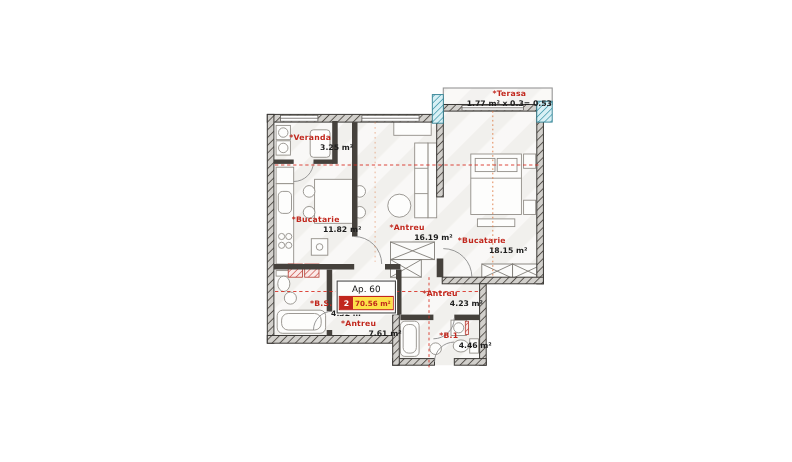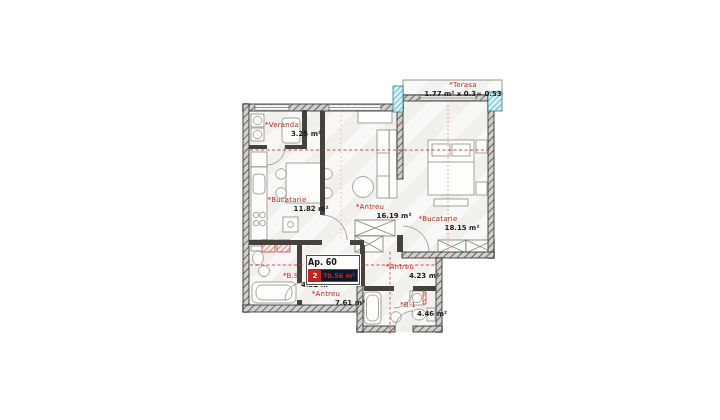--- a/index.html
+++ b/index.html
@@ -1,30 +1,30 @@
 <!DOCTYPE html>
 <html><head>
 <meta charset="utf-8">
 <style>
   html,body{margin:0;padding:0;background:#ffffff;}
   .canvas{position:relative;width:720px;height:420px;background:#ffffff;overflow:hidden;
           font-family:"DejaVu Sans", sans-serif;}
   .plan-svg{position:absolute;left:0;top:0;}
   .room-label{position:absolute;text-align:center;transform:translateX(-50%);
               line-height:1.3;white-space:nowrap;z-index:5;}
-  .rname{display:block;color:#c1271d;font-size:7px;font-weight:normal;letter-spacing:.2px;}
+  .rname{display:block;color:#c1271d;font-size:7px;font-weight:bold;letter-spacing:.2px;}
   .rarea{display:block;color:#1c1c1c;font-size:7px;font-weight:bold;padding-left:48px;}
   .terrace-calc{display:block;color:#1c1c1c;font-size:7px;font-weight:bold;}
   .ap-box{position:absolute;left:306px;top:255px;width:50px;background:#fdfdfc;
           border:1px solid #4a4a4a;z-index:6;padding:1px 1px 2px 1px;box-shadow:0 0 0 1px #fff;}
-  .ap-title{text-align:left;color:#141414;font-size:8px;font-weight:bold;line-height:11px;}
+  .ap-title{text-align:center;color:#141414;font-size:8px;font-weight:normal;line-height:11px;}
   .ap-row{display:flex;border:1px solid #c1271d;height:11px;margin-top:1px;}
   .ap-count{width:12px;background:#c1271d;color:#ffffff;font-size:7px;font-weight:bold;
             display:flex;align-items:center;justify-content:center;}
-  .ap-area{flex:1;background:#0f172a;color:#c1271d;font-size:6.5px;font-weight:bold;
+  .ap-area{flex:1;background:#fde047;color:#c1271d;font-size:6.5px;font-weight:bold;
            display:flex;align-items:center;justify-content:center;}
 </style>
 </head>
 <body>
 
 <div class="canvas">
 
   <svg class="plan-svg" width="720" height="420" viewBox="0 0 720 420">
     <defs>
       <pattern id="fl" width="30" height="30" patternUnits="userSpaceOnUse" patternTransform="rotate(45)">

